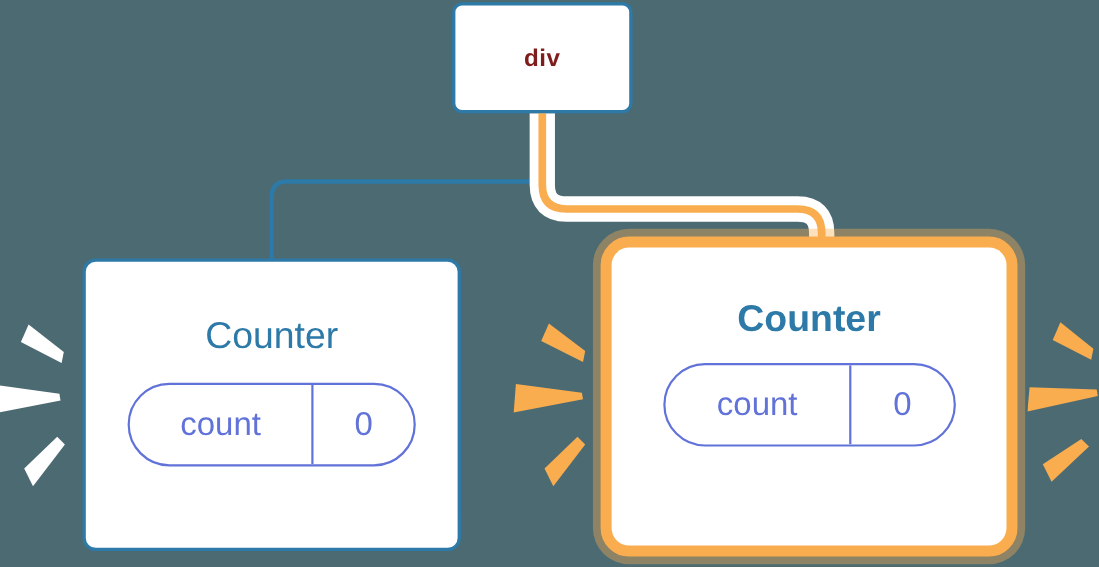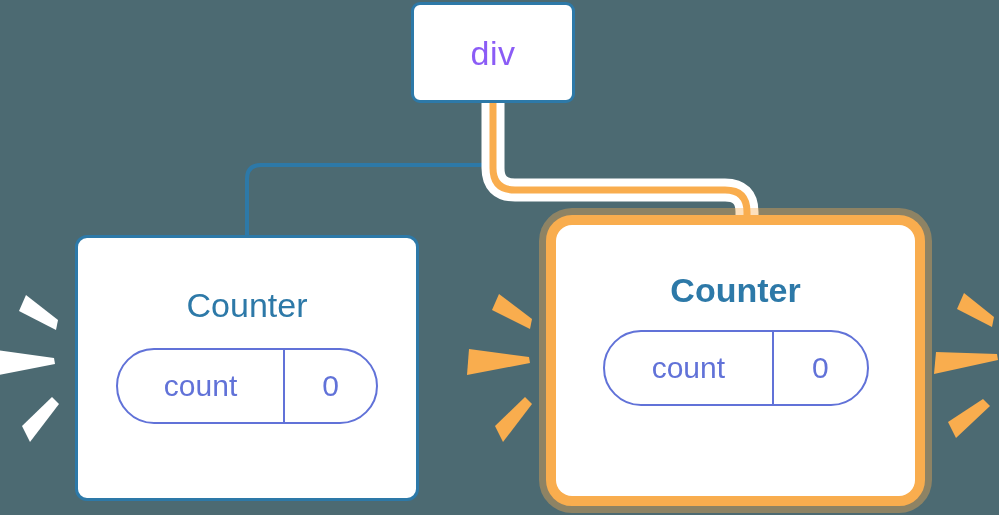--- a/index.html
+++ b/index.html
@@ -40,23 +40,23 @@
     left: 411px;
     top: 2px;
     width: 164px;
     height: 101px;
     border: 3px solid #2d79a8;
     border-radius: 9px;
     justify-content: center;
     z-index: 4;
   }
   #node-div .node-title {
-    color: #8b5cf6;
-    font-size: 34px;
-    font-weight: 400;
+    color: #7f1d1d;
+    font-size: 22px;
+    font-weight: 700;
     letter-spacing: 0.5px;
     line-height: 1;
   }
 
   
   #node-counter-left {
     left: 75px;
     top: 235px;
     width: 344px;
     height: 266px;

